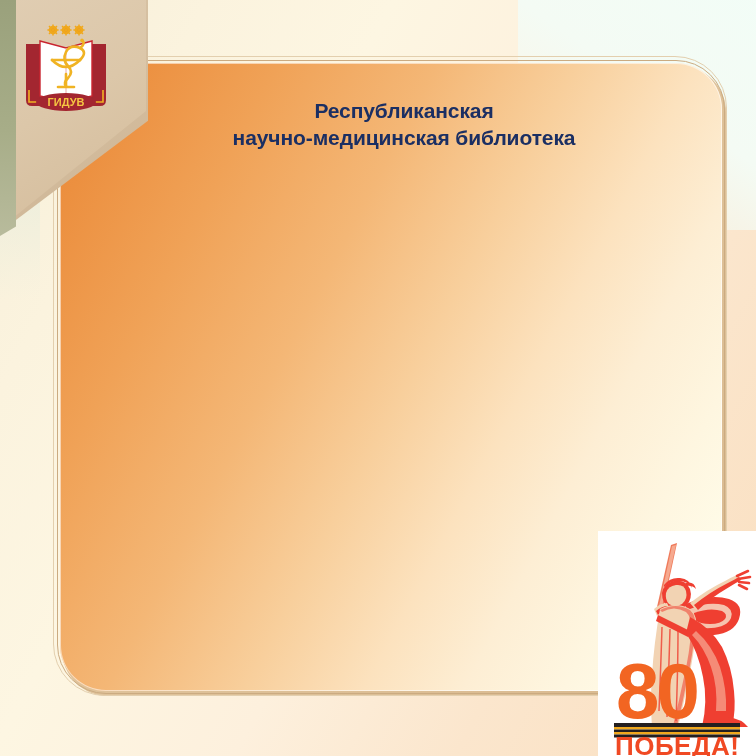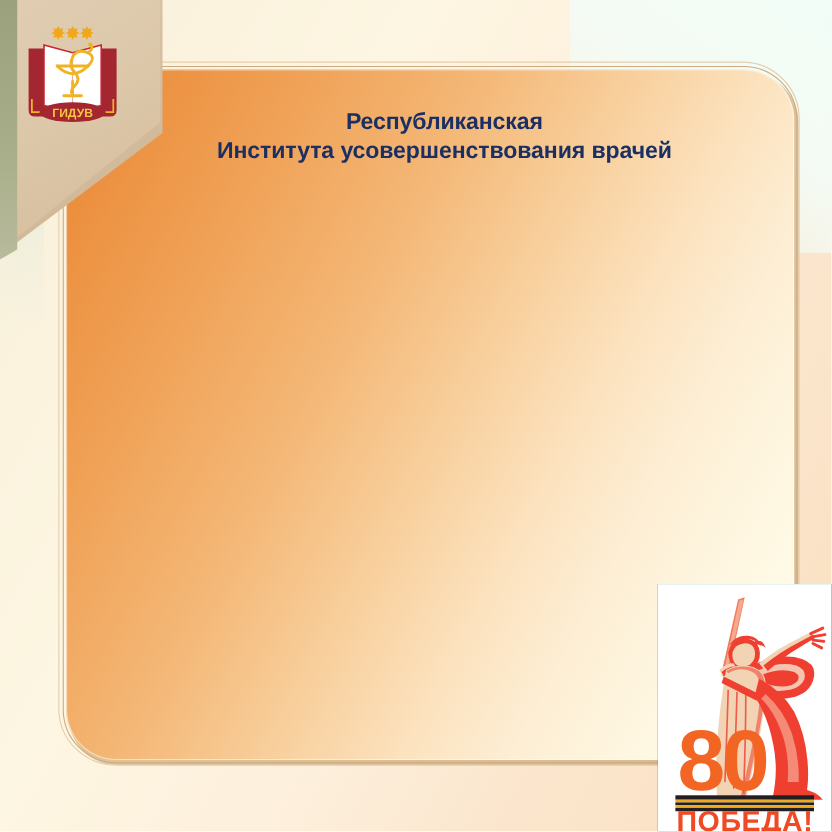--- a/index.html
+++ b/index.html
@@ -158,21 +158,21 @@
     font-size: 36px;
     letter-spacing: -0.2px;
   }
   .main-title .tl.sm { font-size: 34.5px; }
 
   
   .emblem {
     position: absolute;
     left: 598px; top: 531px;
     width: 158px; height: 225px;
-    background: #0369a1;
+    background: #be185d;
     overflow: hidden;
   }
   .emblem svg { display:block; }
 </style>
 </head>
 <body>
 
 <div id="poster">
 
   <div class="outer-plate"></div>
@@ -247,21 +247,21 @@
       </g>
       <circle cx="66" cy="24.5" r="1.8" fill="#f0b323"></circle>
 
       <ellipse cx="50" cy="86" rx="30" ry="9" fill="#a32630"></ellipse>
       <text x="50" y="90" text-anchor="middle" font-family="Liberation Sans, sans-serif" font-size="11" font-weight="bold" fill="#f5c542">ГИДУВ</text>
     </svg>
   </div>
 
   <div class="header-text">
     <div class="l1">Республиканская</div>
-    <div class="l3">Института усовершенствования  врачей</div>
+    <div class="l2">научно-медицинская библиотека</div>
   </div>
 
 
   <div class="emblem">
     <svg width="158" height="225" viewBox="0 0 158 225" xmlns="http://www.w3.org/2000/svg">
       <rect x="0" y="0" width="158" height="225" fill="#ffffff"></rect>
 
       <path d="M73 14 L79 12 L65 77 L59 76 Z" fill="#ef7a5a"></path>
       <path d="M74 15 L78 14 L64 76 L61 75 Z" fill="#f6a98f"></path>
 

